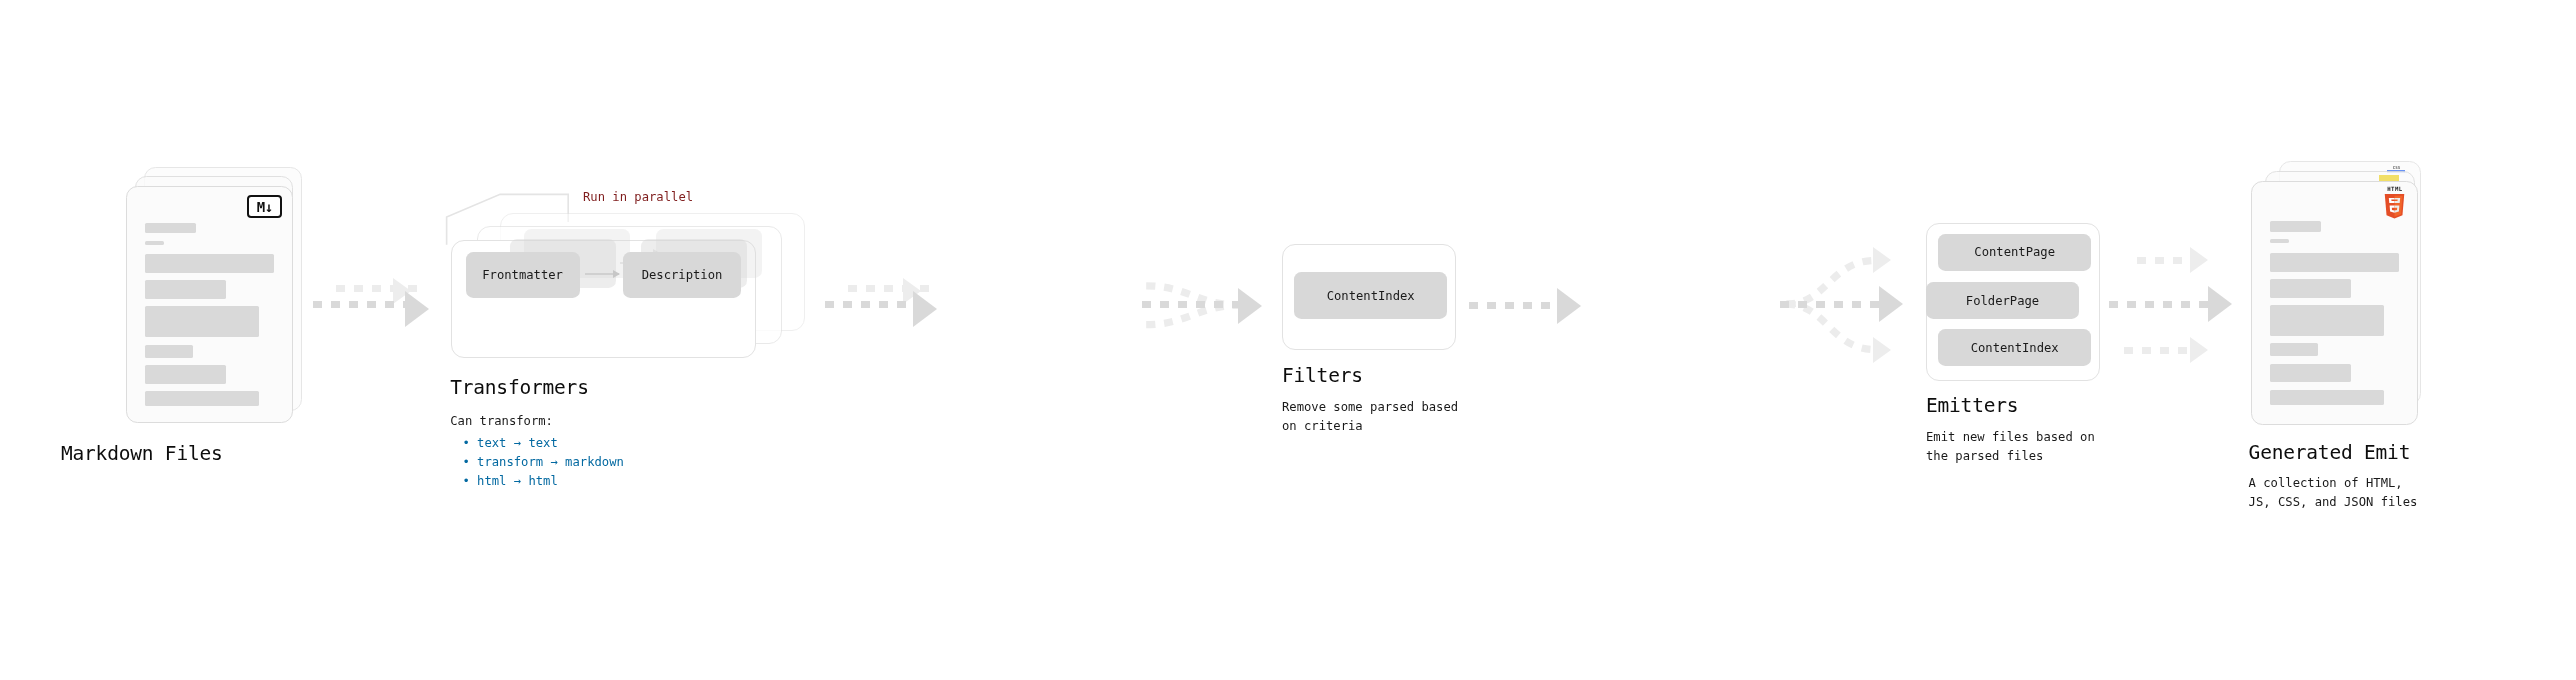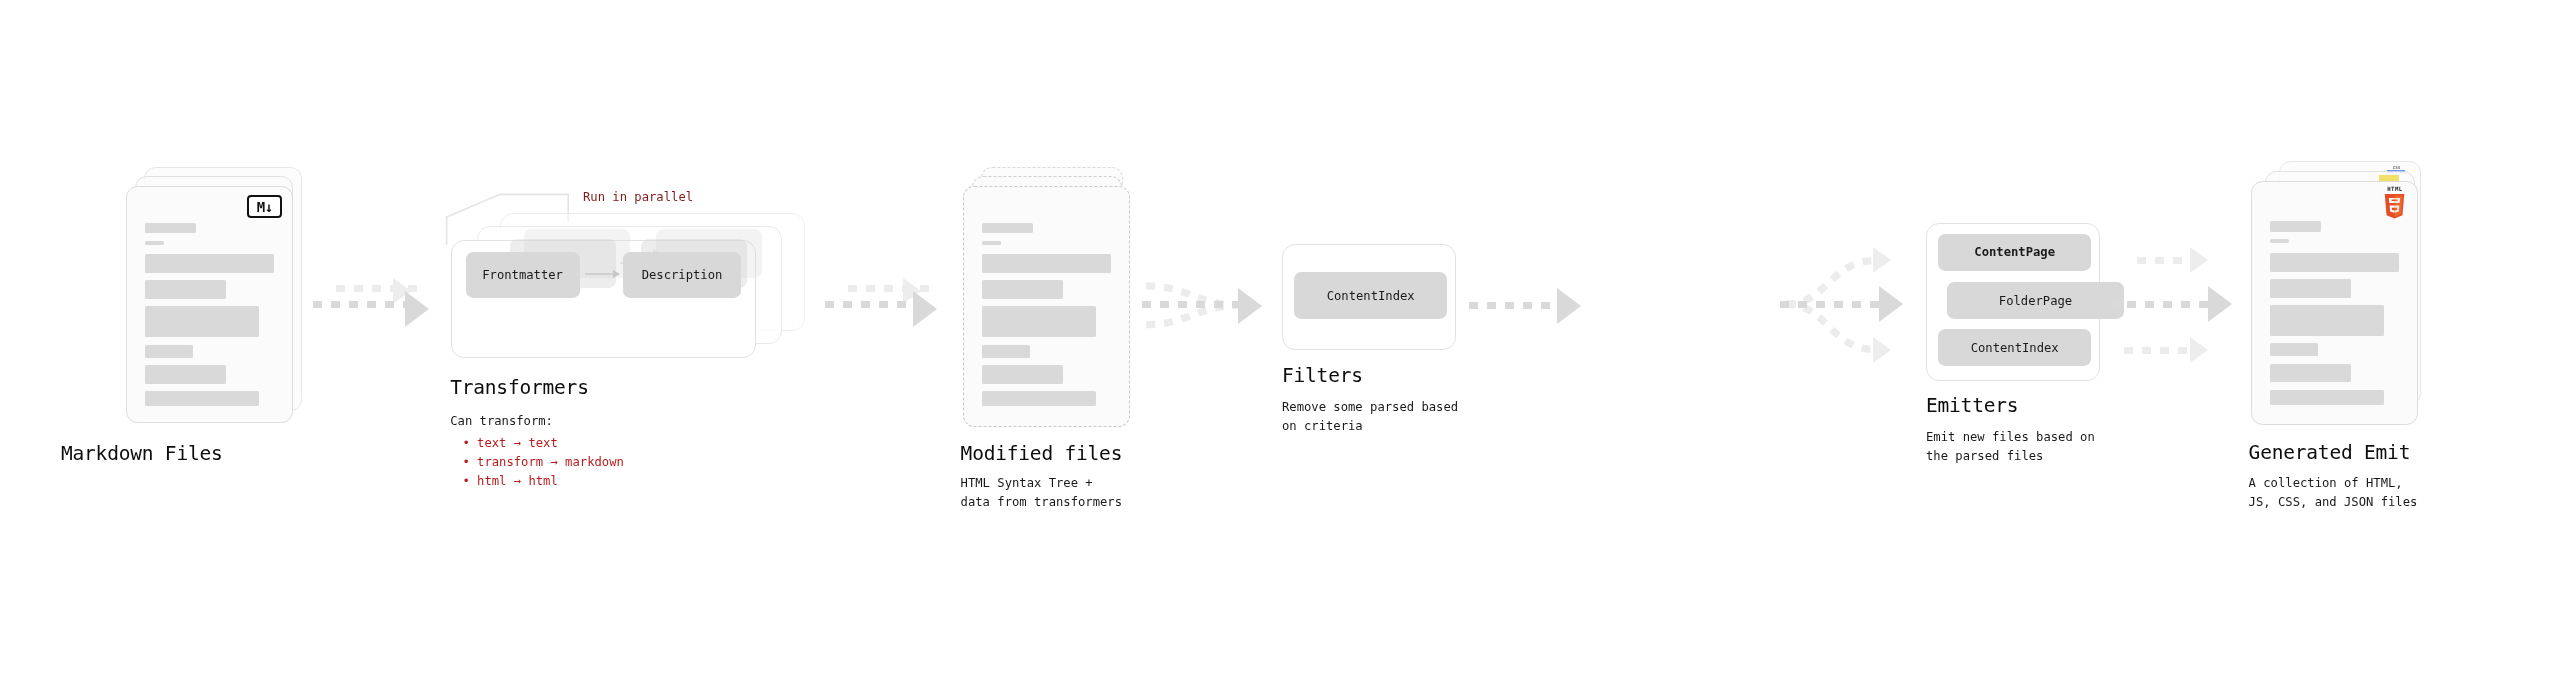--- a/index.html
+++ b/index.html
@@ -99,21 +99,21 @@
     white-space:nowrap;
     letter-spacing:-0.2px;
   }
   .subtitle{
     position:absolute;
     font-size:12.2px;
     line-height:1.55;
     color:#1a1a1a;
     white-space:pre;
   }
-  .bullets{position:absolute;font-size:12.2px;line-height:1.55;color:#b91c1c;}
+  .bullets{position:absolute;font-size:12.2px;line-height:1.55;color:#0369a1;}
   .bullets div{white-space:nowrap;}
 
   
   .conn{position:absolute;}
   .dash{
     position:absolute;
     height:7.3px;
     background:repeating-linear-gradient(to right,#d9d9d9 0 9px,transparent 9px 18px);
   }
   .dash.light{background:repeating-linear-gradient(to right,#ececec 0 9px,transparent 9px 18px);}
@@ -195,41 +195,20 @@
     </div>
   </div>
 
   <div class="conn" style="left:825px;top:280px;width:126px;height:57px;">
     <div class="dash light" style="left:23px;top:4.9px;width:81px;"></div>
     <div class="head light small" style="left:78px;top:-1.6px;"></div>
     <div class="dash" style="left:0;top:21px;width:98px;"></div>
     <div class="head" style="left:88px;top:10.6px;"></div>
   </div>
 
-  <div class="node" style="left:963px;top:167px;">
-    <div class="doc-stack" style="width:175px;height:260px;">
-      <div class="doc-card dashed ghost2" style="left:18px;top:0;width:142px;height:244px;"></div>
-      <div class="doc-card dashed ghost1" style="left:9px;top:9px;width:150px;height:244px;"></div>
-      <div class="doc-card dashed" style="left:0;top:18.7px;width:167px;height:241px;">
-        <div class="doc-body" style="top:36px;">
-          <div class="bar" style="width:51px;height:10.6px;"></div>
-          <div class="bar" style="width:18.7px;height:4.1px;margin-bottom:9.8px;"></div>
-          <div class="bar" style="width:100%;height:18.7px;"></div>
-          <div class="bar" style="width:63%;height:18.7px;"></div>
-          <div class="bar" style="width:88%;height:31px;"></div>
-          <div class="bar" style="width:37%;height:13px;"></div>
-          <div class="bar" style="width:63%;height:18.7px;"></div>
-          <div class="bar" style="width:88%;height:15.4px;"></div>
-        </div>
-      </div>
-    </div>
-    <div class="title" style="left:-2.4px;top:275px;">Modified files</div>
-    <div class="subtitle" style="left:-2.4px;top:307px;">HTML Syntax Tree +
-data from transformers</div>
-  </div>
 
   <div class="conn" style="left:1142px;top:268px;width:138px;height:81px;">
     <svg width="138" height="81" style="position:absolute;left:0;top:0;overflow:visible;" viewBox="0 0 170 100">
       <path d="M 5 22 C 55 22, 70 46, 120 46" fill="none" stroke="#ececec" stroke-width="9" stroke-dasharray="11 11" stroke-linecap="butt"></path>
       <path d="M 5 70 C 55 70, 70 46, 120 46" fill="none" stroke="#ececec" stroke-width="9" stroke-dasharray="11 11" stroke-linecap="butt"></path>
     </svg>
     <div class="dash" style="left:0;top:33px;width:102px;"></div>
     <div class="head" style="left:96px;top:19.5px;"></div>
   </div>
 
@@ -253,22 +232,22 @@
       <path d="M 8 84 C 58 84, 62 140, 118 140" fill="none" stroke="#ececec" stroke-width="9" stroke-dasharray="11 11"></path>
     </svg>
     <div class="head light small" style="left:93px;top:11.4px;"></div>
     <div class="dash" style="left:0;top:65px;width:106px;"></div>
     <div class="head" style="left:99px;top:50px;"></div>
     <div class="head light small" style="left:93px;top:101px;"></div>
   </div>
 
   <div class="node" style="left:1926px;top:223px;">
     <div class="group-box" style="left:0;top:0;width:174px;height:158px;"></div>
-    <div class="pill" style="left:12.2px;top:10.6px;width:153px;height:37px;font-weight:bold;">ContentPage</div>
-    <div class="pill" style="left:21px;top:59px;width:177px;height:37px;">FolderPage</div>
+    <div class="pill" style="left:12.2px;top:10.6px;width:153px;height:37px;">ContentPage</div>
+    <div class="pill" style="left:0;top:59px;width:153px;height:37px;">FolderPage</div>
     <div class="pill" style="left:12.2px;top:106px;width:153px;height:37px;">ContentIndex</div>
     <div class="title" style="left:0;top:171px;">Emitters</div>
     <div class="subtitle" style="left:0;top:205px;">Emit new files based on
 the parsed files</div>
   </div>
 
   <div class="conn" style="left:2109px;top:236px;width:150px;height:138px;">
     <div class="dash light" style="left:28px;top:21px;width:57px;"></div>
     <div class="head light small" style="left:81px;top:11.4px;"></div>
     <div class="dash" style="left:0;top:65px;width:106px;"></div>

